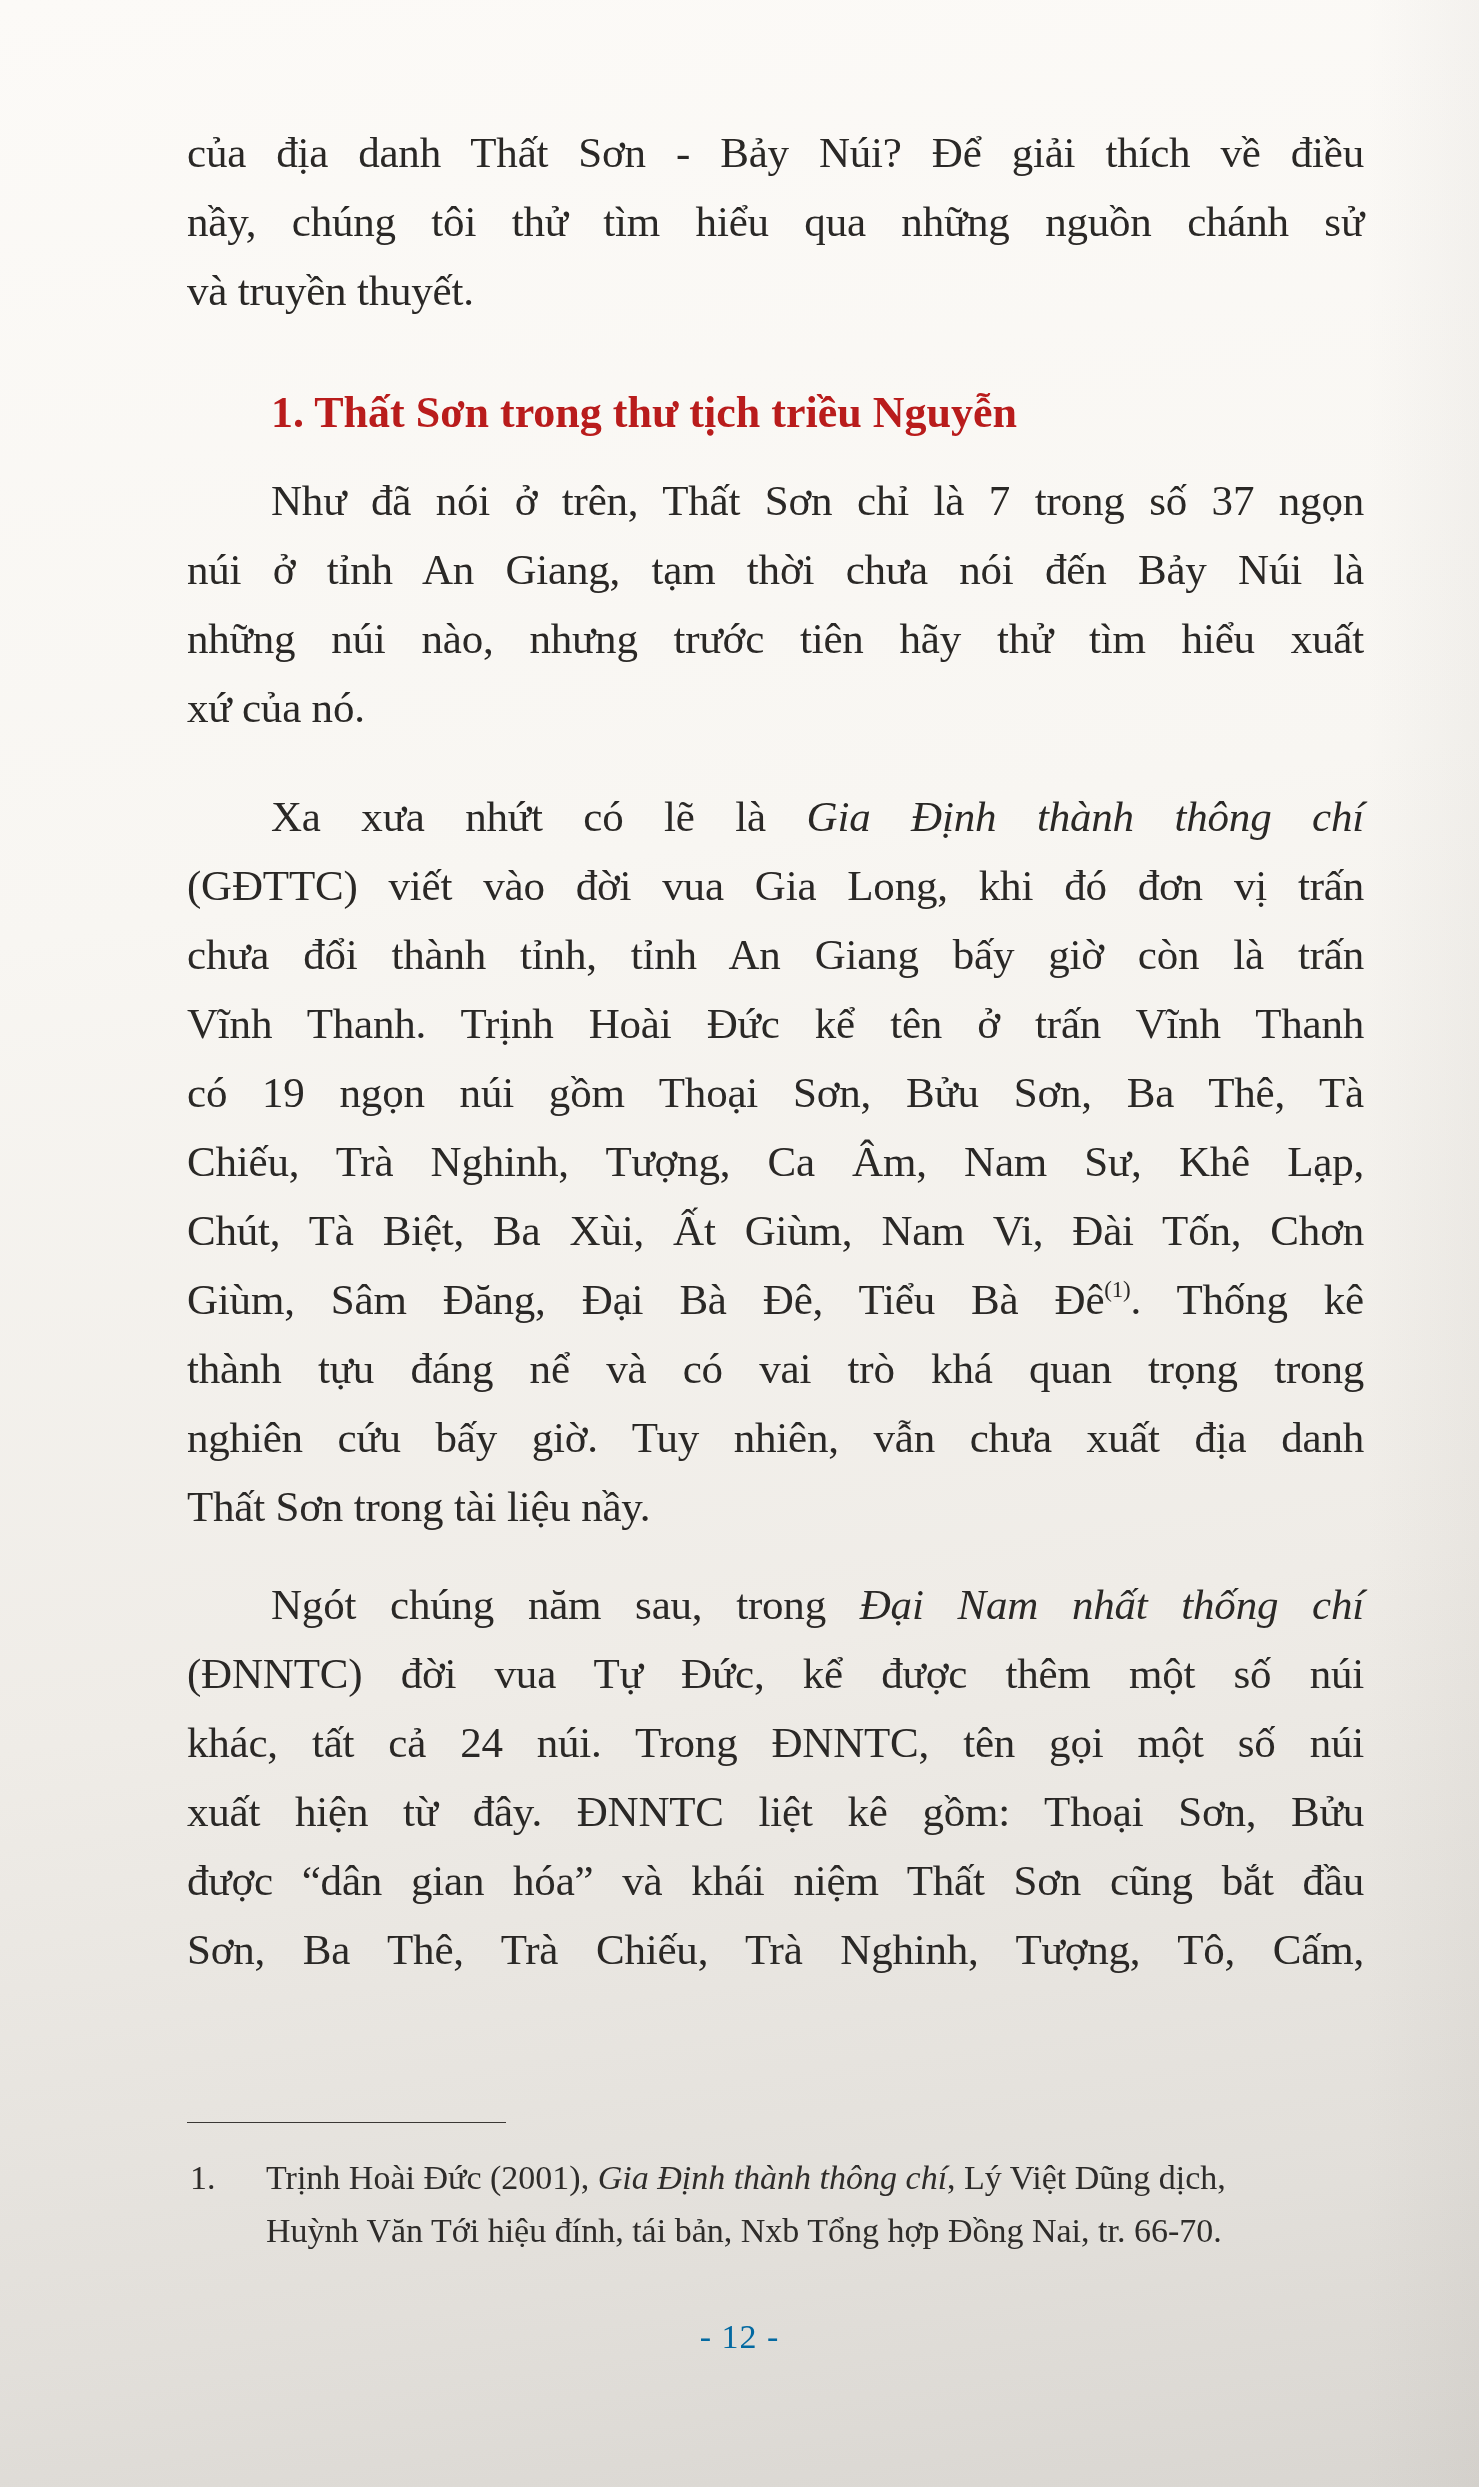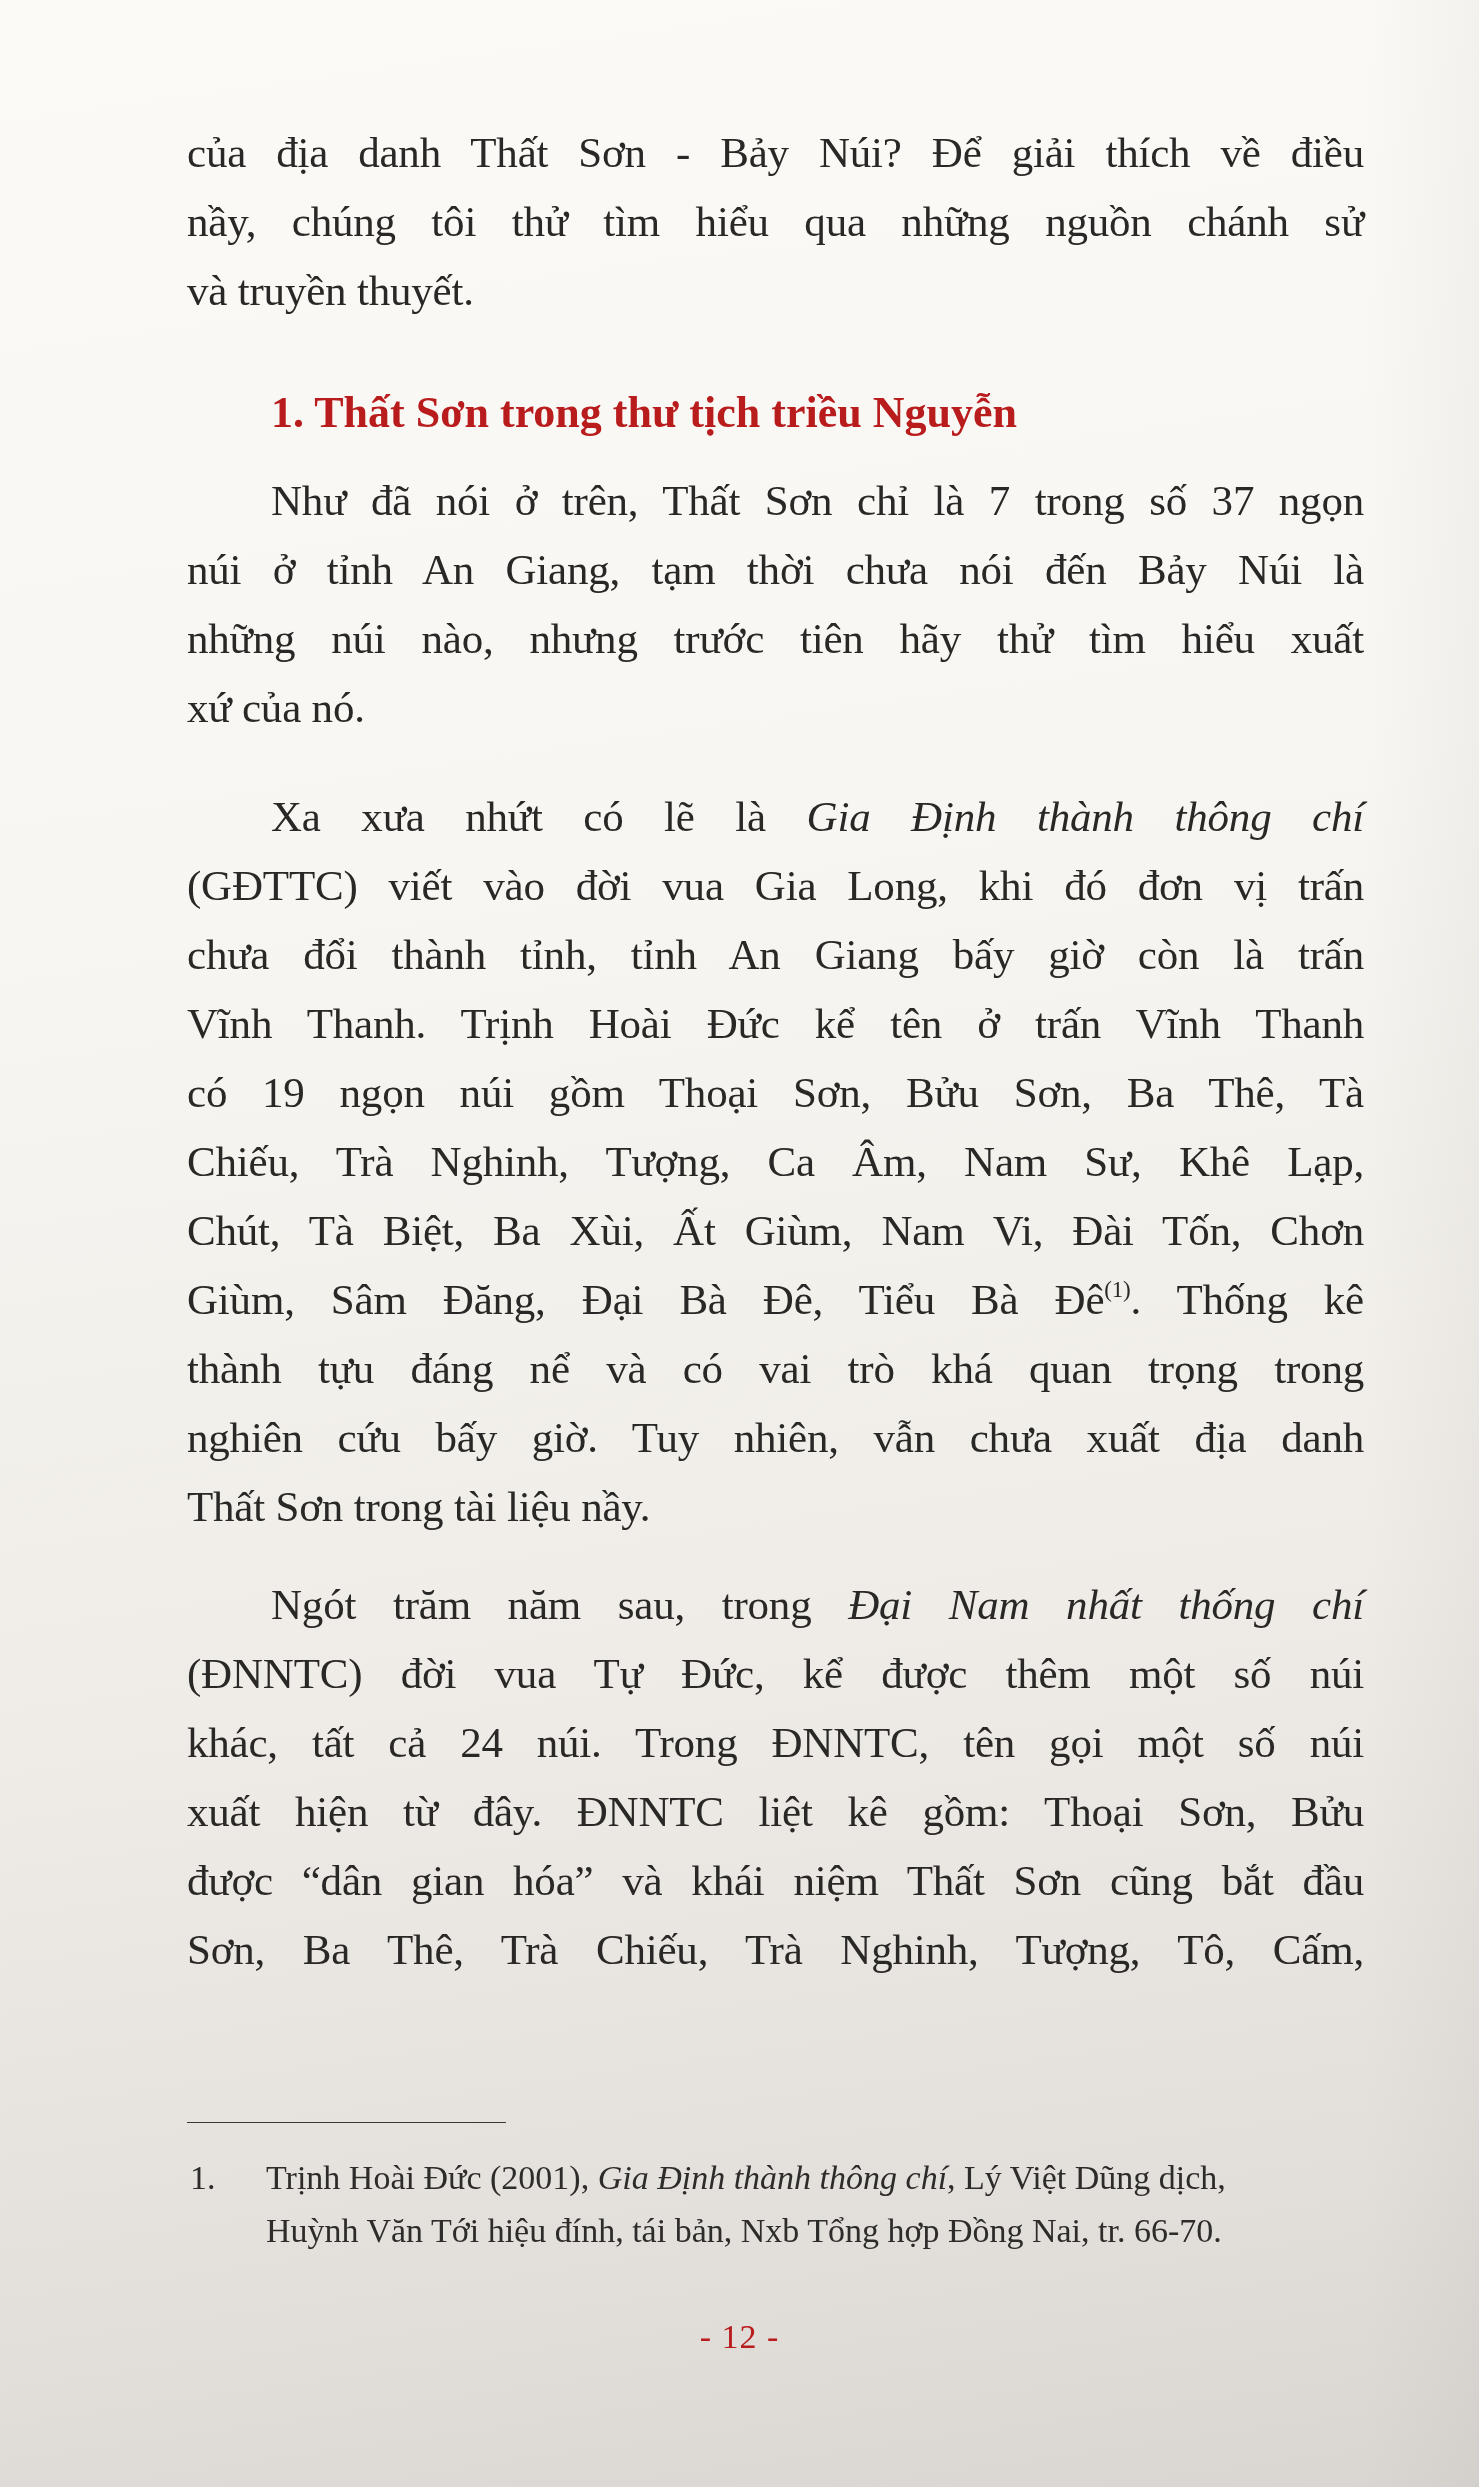--- a/index.html
+++ b/index.html
@@ -98,21 +98,21 @@
     height: 53px;
     white-space: nowrap;
   }
   .page-number {
     position: absolute;
     left: 0;
     width: 1479px;
     top: 2318px;
     text-align: center;
     font-size: 34px;
-    color: #b91c1c;
+    color: #0369a1;
     letter-spacing: 1px;
   }
 </style>
 </head>
 <body>
 
 <div class="page-edge-shade"></div>
 
 <div class="text-block">
 
@@ -143,21 +143,21 @@
     <span class="line justify">Chút, Tà Biệt, Ba Xùi, Ất Giùm, Nam Vi, Đài Tốn, Chơn</span>
     <span class="line justify"><span>Giùm, Sâm Đăng, Đại Bà Đê, Tiểu Bà Đê</span><sup>(1)</sup><span>. Thống kê</span></span>
     <span class="line justify">thành tựu đáng nể và có vai trò khá quan trọng trong</span>
     <span class="line justify">nghiên cứu bấy giờ. Tuy nhiên, vẫn chưa xuất địa danh</span>
     <span class="line">Thất Sơn trong tài liệu nầy.</span>
   </div>
 
   <div class="para-gap-small"></div>
 
   <div>
-    <span class="line justify indent"><span>Ngót trăm năm sau, trong </span><i>Đại Nam nhất thống chí</i></span>
+    <span class="line justify indent"><span>Ngót chúng năm sau, trong </span><i>Đại Nam nhất thống chí</i></span>
     <span class="line justify">(ĐNNTC) đời vua Tự Đức, kể được thêm một số núi</span>
     <span class="line justify">khác, tất cả 24 núi. Trong ĐNNTC, tên gọi một số núi</span>
     <span class="line justify">xuất hiện từ đây. ĐNNTC liệt kê gồm: Thoại Sơn, Bửu</span>
     <span class="line justify">được “dân gian hóa” và khái niệm Thất Sơn cũng bắt đầu</span>
     <span class="line justify">Sơn, Ba Thê, Trà Chiếu, Trà Nghinh, Tượng, Tô, Cấm,</span>
   </div>
 </div>
 
 <div class="footnote-rule"></div>
 

